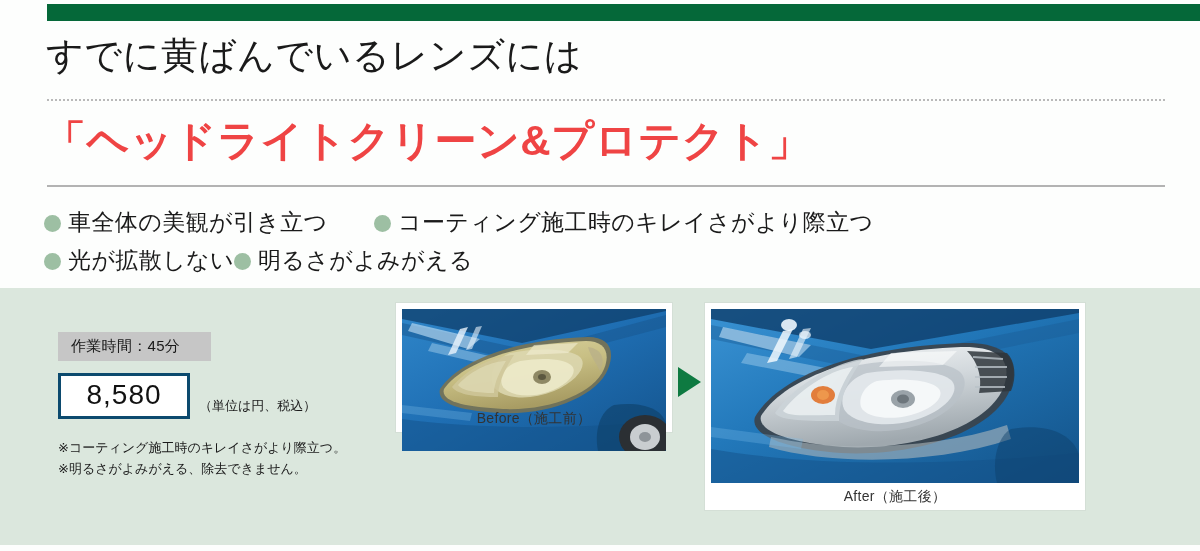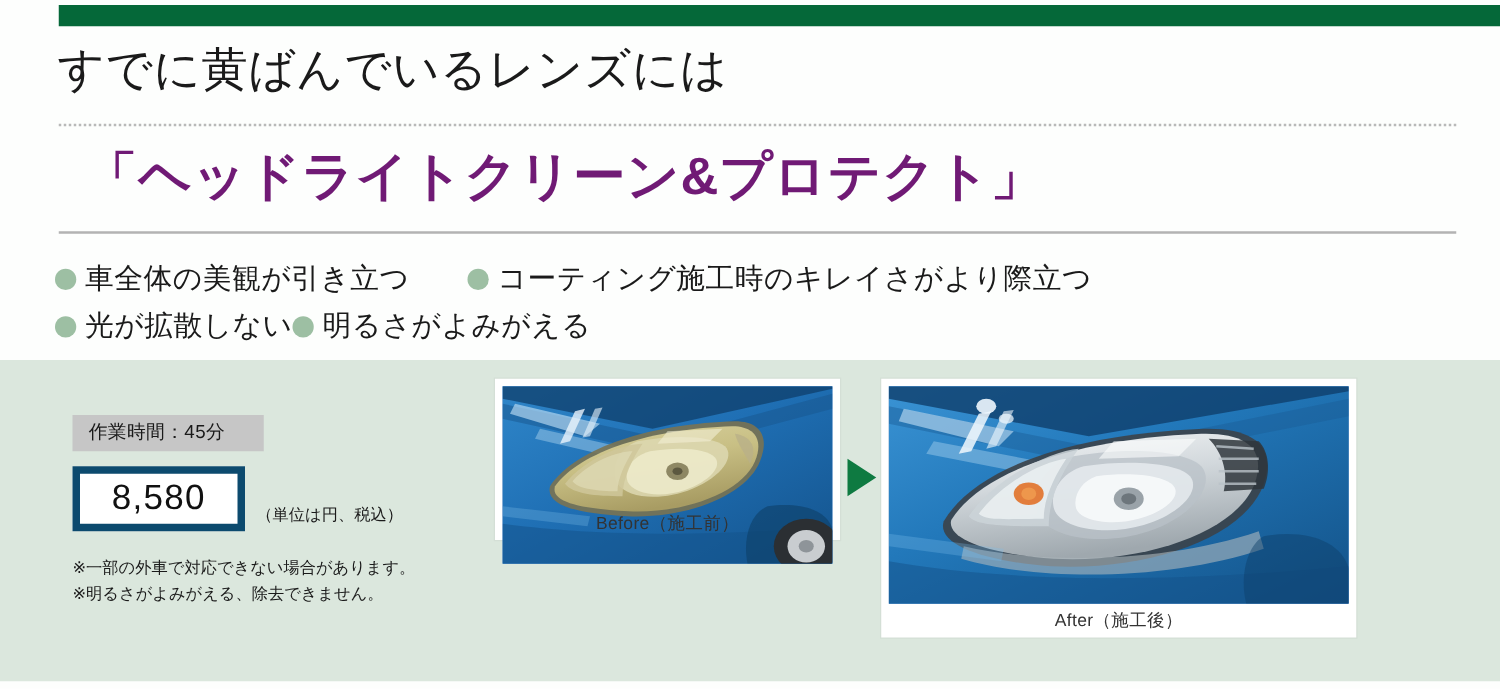--- a/index.html
+++ b/index.html
@@ -54,24 +54,23 @@
     border-top: 2px dotted #b9b9b9;
   }
 
   .subheadline {
     position: absolute;
     left: 44px;
     top: 114px;
     font-size: 42px;
     line-height: 54px;
     letter-spacing: 0.5px;
-    color: #701a75;
+    color: #ef4444;
     font-weight: 700;
     white-space: nowrap;
-    margin-left: 24px;
   }
 
   .divider-solid {
     position: absolute;
     left: 47px;
     top: 185px;
     width: 1118px;
     height: 2px;
     background: #b3b3b3;
   }
@@ -137,21 +136,21 @@
     letter-spacing: 0.3px;
   }
   .price-row {
     display: flex;
     align-items: flex-end;
     margin-top: 12px;
   }
   .price-box {
     width: 114px;
     background: #ffffff;
-    border: 6px solid #0c4a6e;
+    border: 3px solid #0c4a6e;
     text-align: center;
     padding: 3px 6px 5px 6px;
   }
   .price-value {
     font-size: 28px;
     line-height: 32px;
     color: #111111;
     letter-spacing: 1px;
   }
   .price-unit {
@@ -269,21 +268,21 @@
 
   <div class="price-block">
     <div class="time-badge">作業時間：45分</div>
     <div class="price-row">
       <div class="price-box">
         <span class="price-value">8,580</span>
       </div>
       <div class="price-unit">（単位は円、税込）</div>
     </div>
     <div class="notes">
-      <div class="note-line">※一部の外車で対応できない場合があります。</div>
+      <div class="note-line">※コーティング施工時のキレイさがより際立つ。</div>
       <div class="note-line">※明るさがよみがえる、除去できません。</div>
     </div>
   </div>
 
   <div class="photo-card before">
     <div class="photo">
       <svg class="photo-svg" viewBox="0 0 264 142" preserveAspectRatio="none">
         <defs>
           <linearGradient id="bodyB" x1="0" y1="0" x2="1" y2="1">
             <stop offset="0" stop-color="#2f86c9"></stop>

